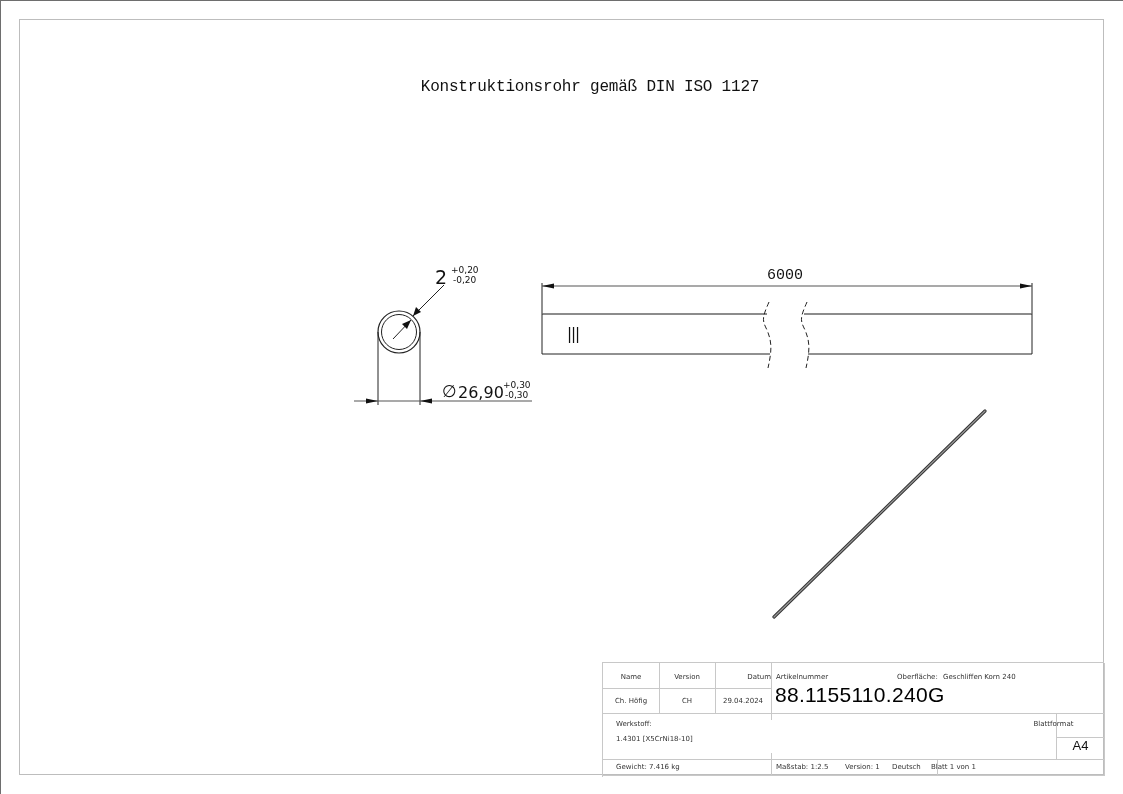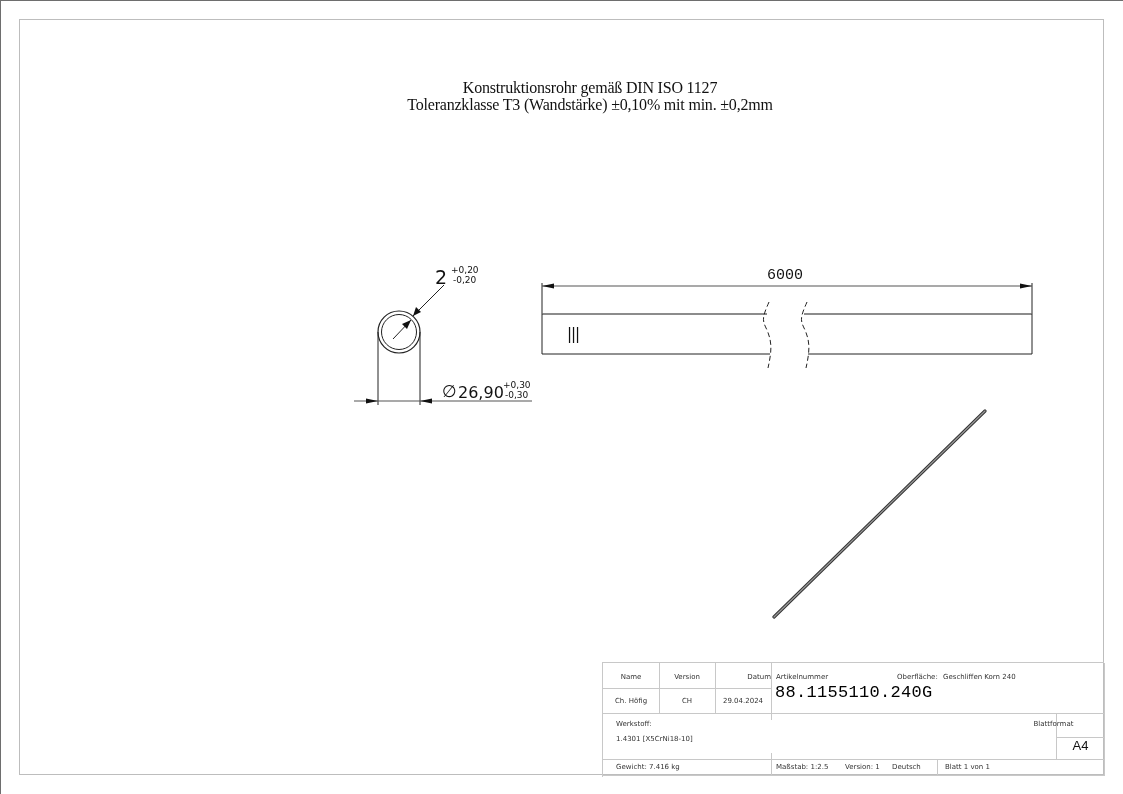--- a/index.html
+++ b/index.html
@@ -3,46 +3,45 @@
   <meta charset="utf-8">
   <style>
     html, body { margin: 0; padding: 0; background: #ffffff; }
     body { width: 1123px; height: 794px; position: relative; overflow: hidden;
            font-family: "DejaVu Sans", sans-serif; color: #000; }
     .page-edge-top { position: absolute; left: 0; top: 0; width: 1123px; height: 1px; background: #6e6e6e; }
     .page-edge-left { position: absolute; left: 0; top: 0; width: 1px; height: 794px; background: #6e6e6e; }
     .frame { position: absolute; left: 19px; top: 19px; width: 1085px; height: 756px;
              border: 1px solid #bdbdbd; box-sizing: border-box; }
     .heading { position: absolute; left: 300px; top: 79px; width: 580px; text-align: center;
-               font-size: 16px; line-height: 17px; font-family: Liberation Serif, serif; color: #111; letter-spacing: -0.2px; }
+               font-size: 16px; line-height: 17px; font-family: Liberation Mono, monospace; color: #111; letter-spacing: -0.2px; }
     .heading div { white-space: nowrap; }
     svg.drawing { position: absolute; left: 0; top: 0; }
     .dimtext { position: absolute; font-family: "DejaVu Sans", sans-serif; color: #111; white-space: nowrap; }
     .tol { position: absolute; font-size: 9px; line-height: 9px; color: #111; font-family: "DejaVu Sans", sans-serif; }
 
     
     .tb { position: absolute; left: 602px; top: 662px; width: 502px; height: 115px;
           border-top: 1px solid #c8c8c8; border-left: 1px solid #c8c8c8; box-sizing: border-box; }
     .tb .line-h { position: absolute; height: 1px; background: #c8c8c8; }
     .tb .line-v { position: absolute; width: 1px; background: #c8c8c8; }
     .tb .cell { position: absolute; font-size: 7px; color: #333; white-space: nowrap; font-family: "DejaVu Sans", sans-serif; }
     .tb .cell.center { text-align: center; }
-    .tb .artnr { position: absolute; left: 172px; top: 20px; font-size: 17px; font-family: Liberation Mono, monospace; color: #000; letter-spacing: 0.3px; }
+    .tb .artnr { position: absolute; left: 172px; top: 20px; font-size: 21px; font-family: Liberation Sans, sans-serif; color: #000; letter-spacing: 0.3px; }
     .tb .a4 { position: absolute; left: 453px; top: 75px; width: 49px; text-align: center; font-size: 13px; font-family: "Liberation Sans", sans-serif; color: #111; }
   </style>
 </head>
 <body>
 
 <div class="page-edge-top"></div>
 <div class="page-edge-left"></div>
 <div class="frame"></div>
 
 <div class="heading">
   <div>Konstruktionsrohr gemäß DIN ISO 1127</div>
-  <div>Toleranzklasse T3 (Wandstärke) ±0,10% mit min. ±0,2mm</div>
 </div>
 
 <svg class="drawing" width="1123" height="794">
 
   <g>
     <circle cx="399" cy="332" r="21" fill="none" stroke="#222" stroke-width="1.2"></circle>
     <circle cx="399" cy="332" r="17.5" fill="none" stroke="#222" stroke-width="1"></circle>
 
     <line x1="378" y1="332" x2="378" y2="405" stroke="#222" stroke-width="1"></line>
     <line x1="420" y1="332" x2="420" y2="405" stroke="#222" stroke-width="1"></line>
@@ -125,14 +124,14 @@
   <div class="cell" style="left:13px; top:57px;">Werkstoff:</div>
   <div class="cell" style="left:13px; top:72px;">1.4301 [X5CrNi18-10]</div>
 
   <div class="cell center" style="left:426px; top:57px; width:49px;">Blattformat</div>
   <div class="a4">A4</div>
 
   <div class="cell" style="left:13px; top:100px;">Gewicht: 7.416 kg</div>
   <div class="cell" style="left:173px; top:100px;">Maßstab: 1:2.5</div>
   <div class="cell" style="left:242px; top:100px;">Version: 1</div>
   <div class="cell" style="left:289px; top:100px;">Deutsch</div>
-  <div class="cell" style="left:342px; top:100px;">Blatt 1 von 1</div>
+  <div class="cell" style="left:328px; top:100px;">Blatt 1 von 1</div>
 </div>
 
 </body></html>

